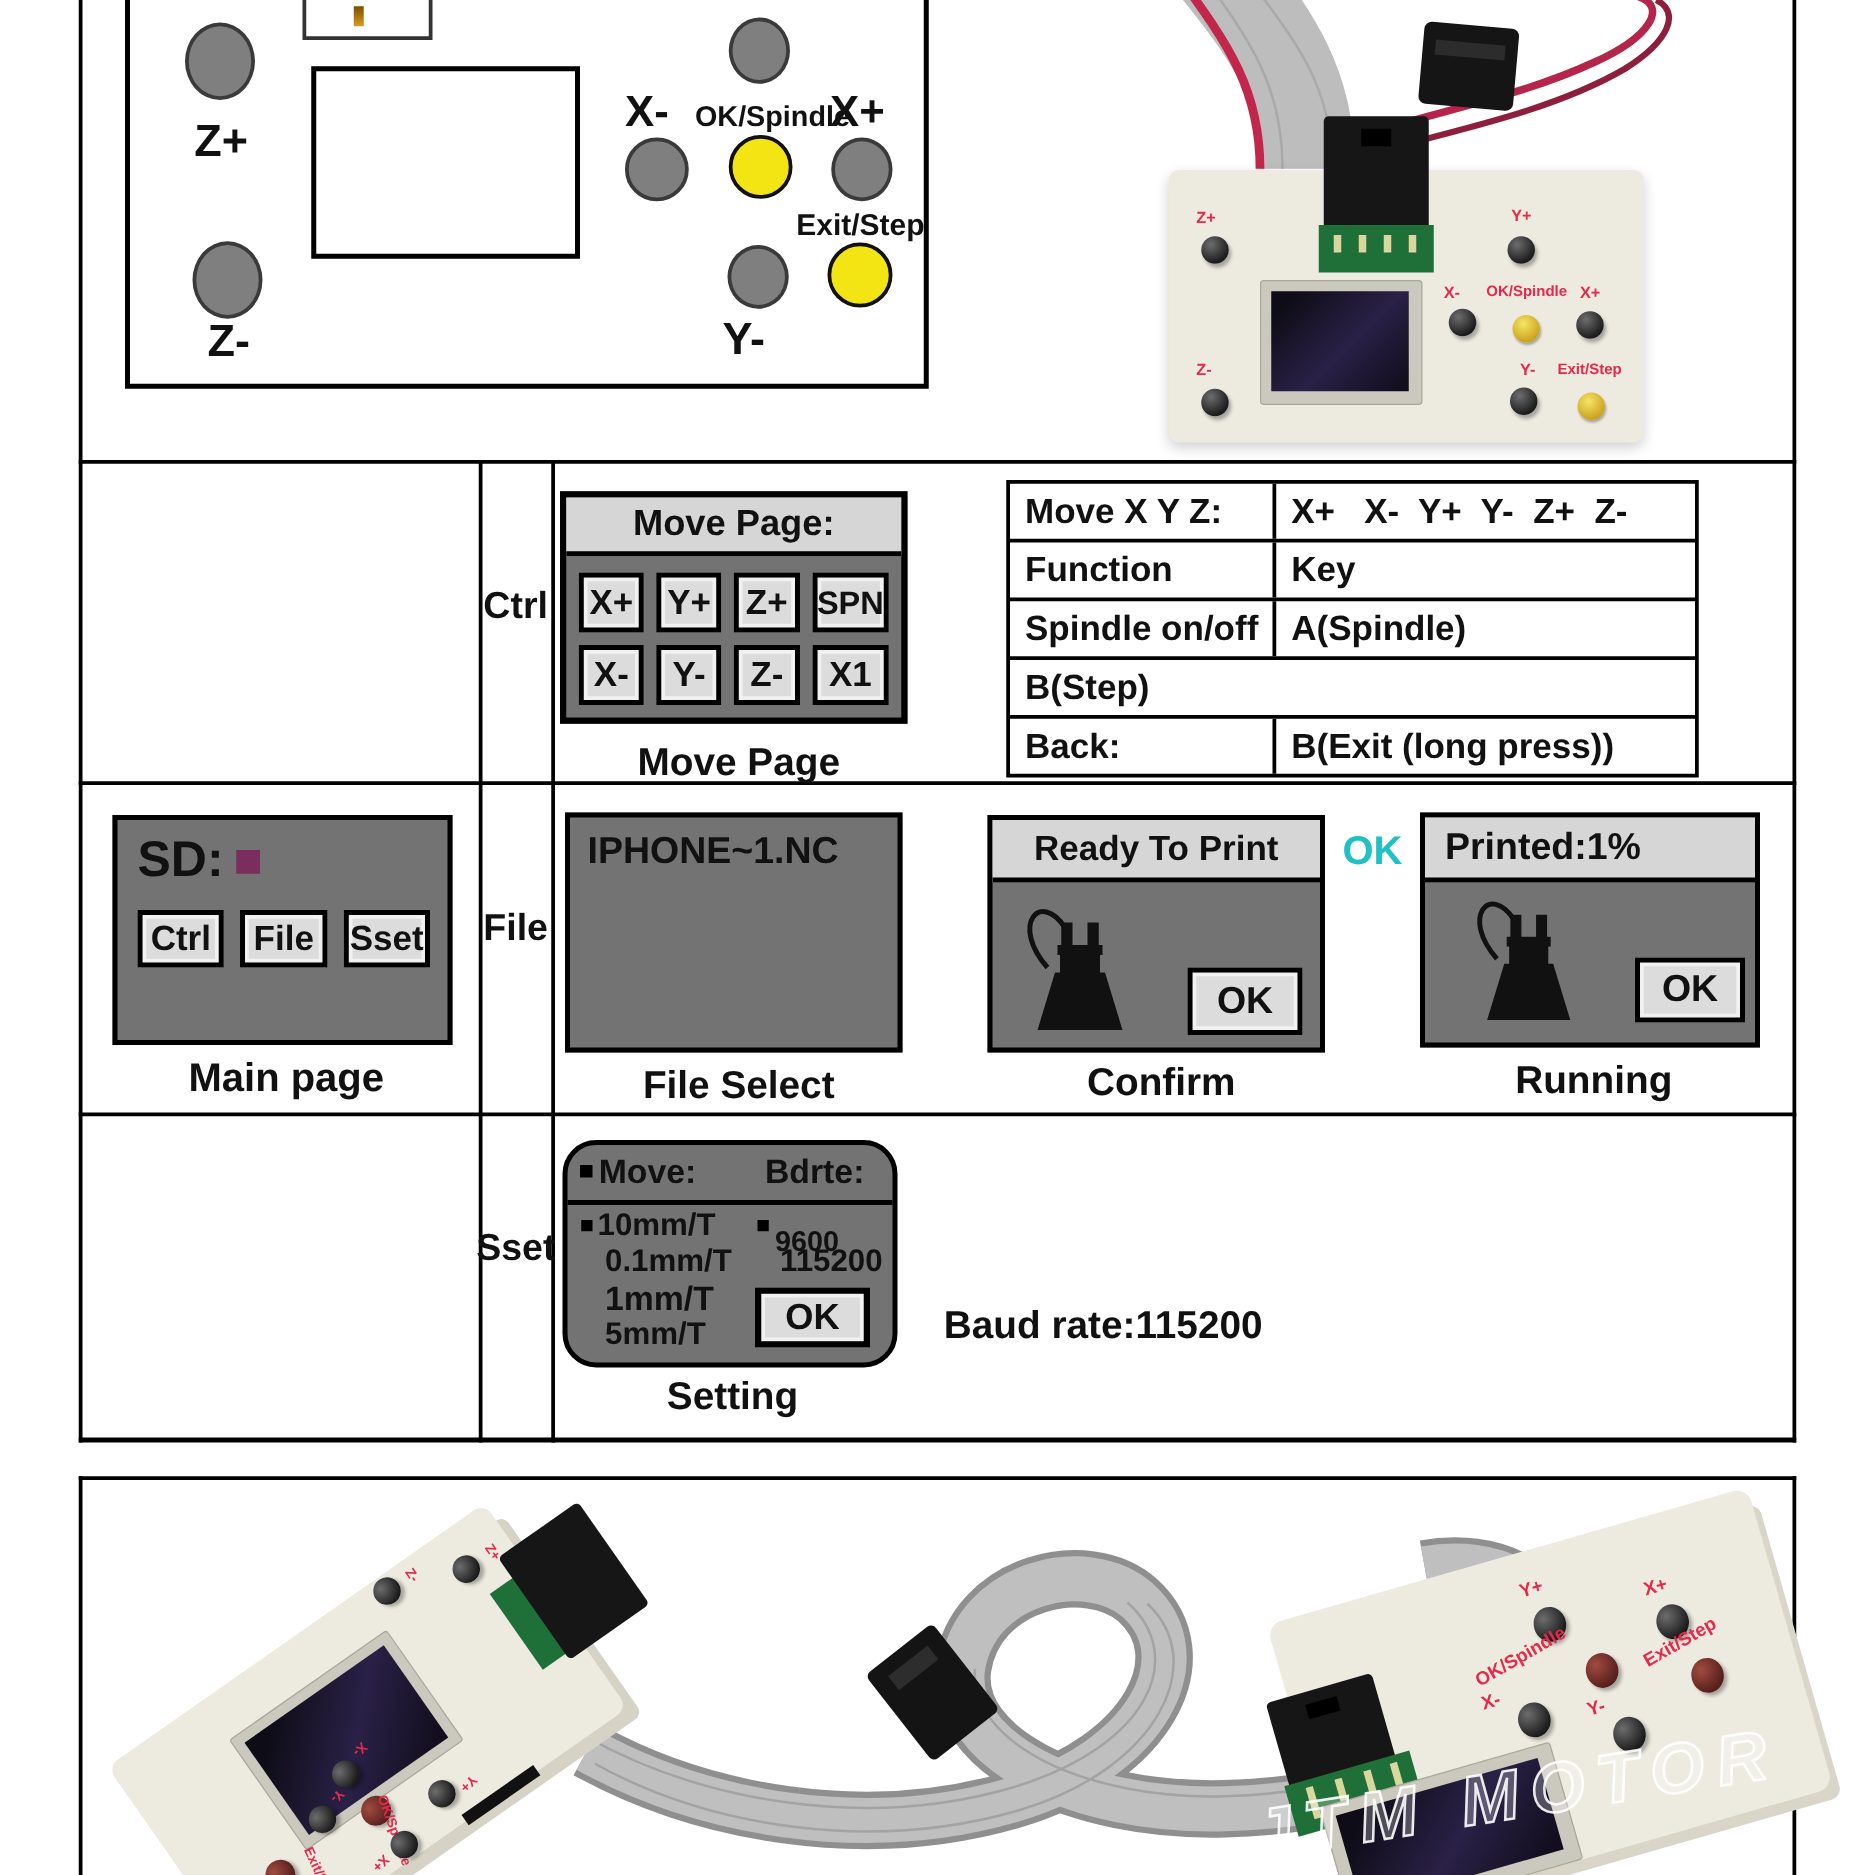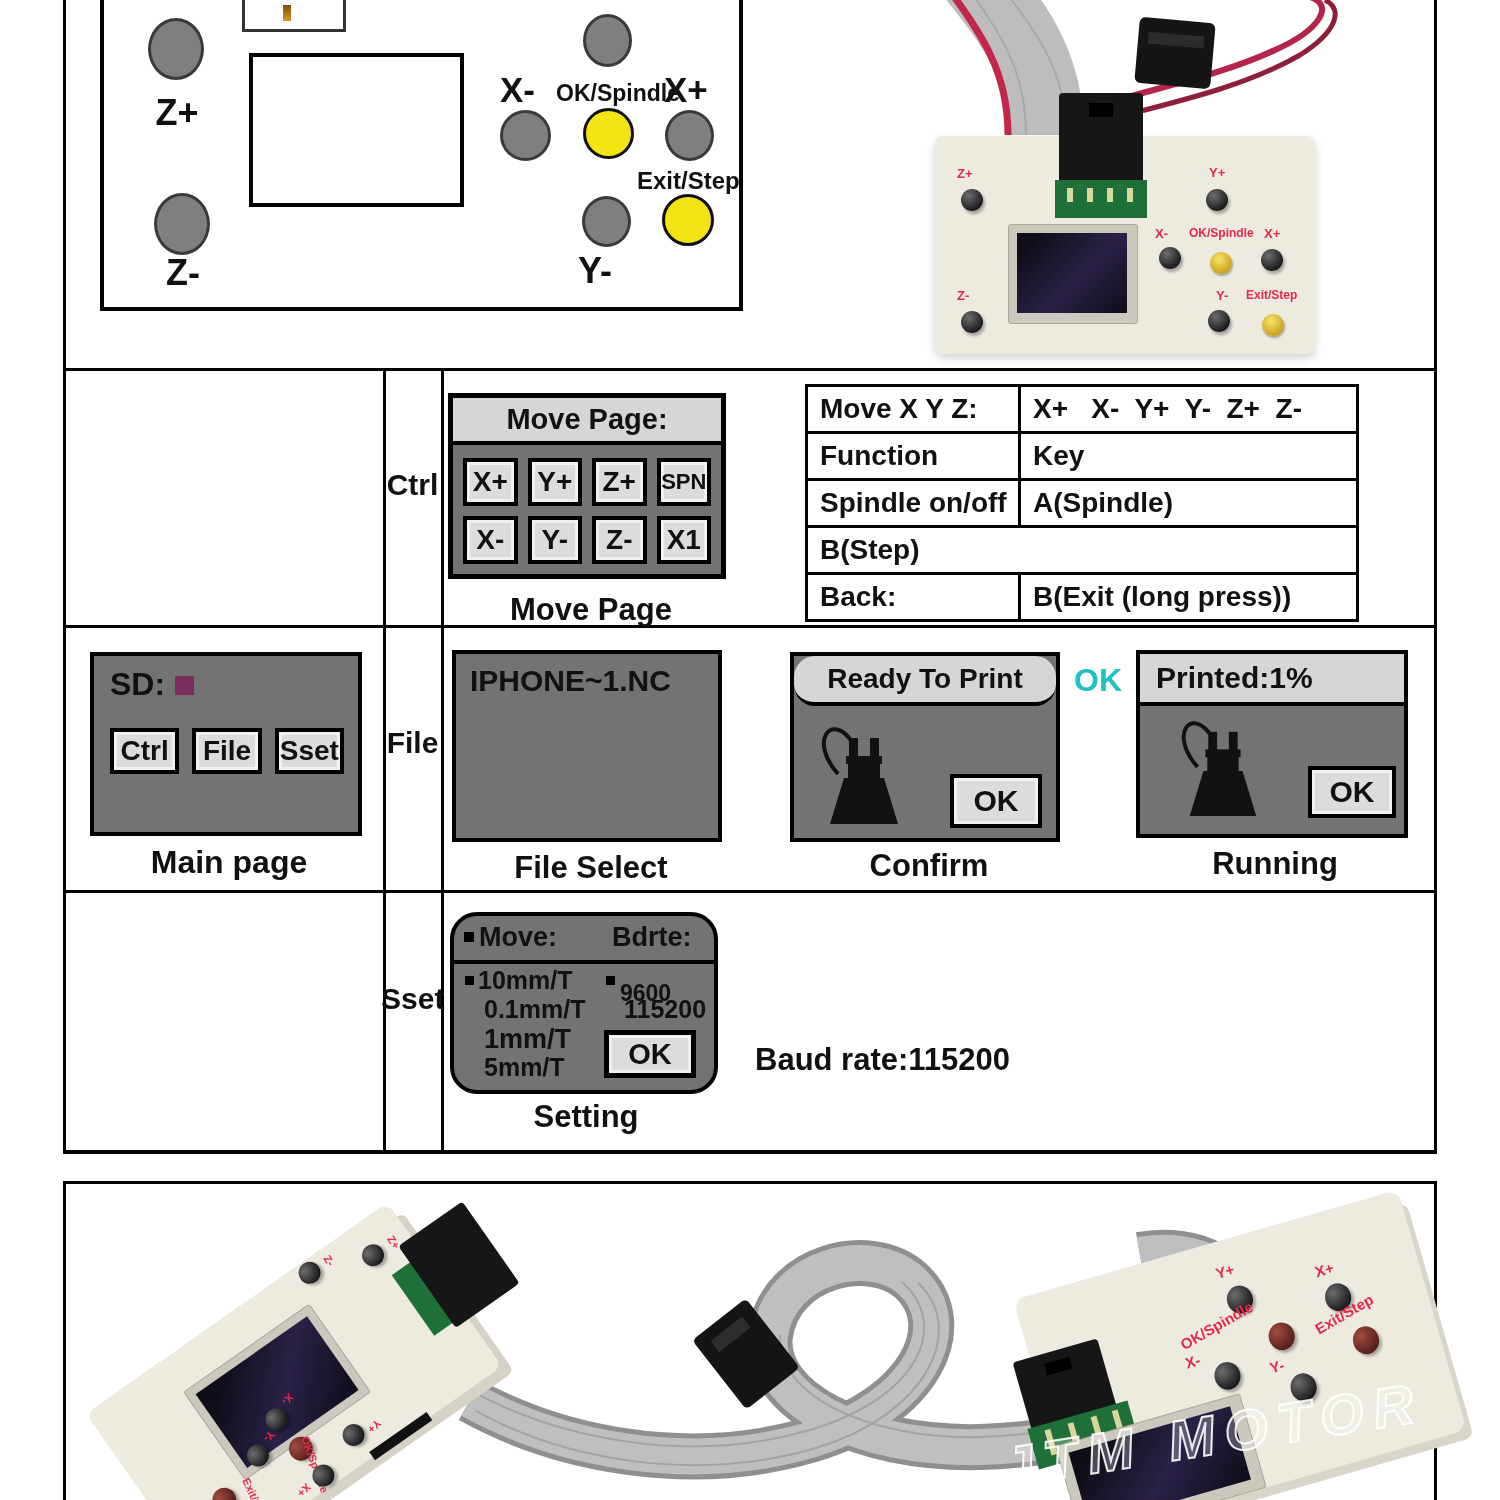--- a/index.html
+++ b/index.html
@@ -142,21 +142,21 @@
   <div class="abs b" style="left:383px;top:468px;width:59px;text-align:center;font-size:30px;">Ctrl</div>
   <div class="abs b" style="left:383px;top:726px;width:59px;text-align:center;font-size:30px;">File</div>
   <div class="abs b" style="left:381px;top:982px;width:62px;text-align:center;font-size:30px;">Sset</div>
 
   <div class="scr" style="left:448px;top:393px;width:278px;height:186px;border-width:5px;">
     <div class="graybar" style="height:47px;justify-content:center;font-weight:700;font-size:29px;">Move Page:</div>
     <div class="abs" style="left:10px;top:60px;right:10px;bottom:10px;display:grid;grid-template-columns:repeat(4,1fr);grid-template-rows:1fr 1fr;gap:10px;">
       <div class="uibtn" style="font-size:28px;">X+</div>
       <div class="uibtn" style="font-size:28px;">Y+</div>
       <div class="uibtn" style="font-size:28px;">Z+</div>
-      <div class="uibtn" style="font-size:22px;">SPN</div>
+      <div class="uibtn" style="font-size:26px;">SPN</div>
       <div class="uibtn" style="font-size:28px;">X-</div>
       <div class="uibtn" style="font-size:28px;">Y-</div>
       <div class="uibtn" style="font-size:28px;">Z-</div>
       <div class="uibtn" style="font-size:28px;">X1</div>
     </div>
   </div>
   <div class="caption" style="left:448px;top:592px;width:286px;font-size:31px;">Move Page</div>
 
   <div class="fk" style="left:805px;top:384px;width:548px;">
     <div class="fkrow">
@@ -175,40 +175,40 @@
       <div class="fkcell fkk">B(Step)</div>
     </div>
     <div class="fkrow">
       <div class="fkcell fkf">Back:</div>
       <div class="fkcell fkk">B(Exit (long press))</div>
     </div>
   </div>
 
   <div class="scr" style="left:90px;top:652px;width:272px;height:184px;">
     <div class="abs" style="left:16px;top:10px;display:flex;align-items:center;">
-      <span class="b" style="font-size:32px;">SD:</span>
+      <span class="b" style="font-size:40px;">SD:</span>
       <span style="display:inline-block;width:19px;height:19px;background:#7B2D5E;margin-left:10px;margin-top:2px;"></span>
     </div>
     <div class="abs" style="left:16px;top:72px;right:14px;display:flex;gap:13px;">
       <div class="uibtn" style="height:46px;flex:1;font-size:28px;">Ctrl</div>
       <div class="uibtn" style="height:46px;flex:1;font-size:28px;">File</div>
       <div class="uibtn" style="height:46px;flex:1;font-size:28px;">Sset</div>
     </div>
   </div>
   <div class="caption" style="left:90px;top:844px;width:278px;font-size:32px;">Main page</div>
 
   <div class="scr" style="left:452px;top:650px;width:270px;height:192px;">
     <div class="b" style="padding:10px 0 0 14px;font-size:30px;">IPHONE~1.NC</div>
   </div>
   <div class="caption" style="left:452px;top:850px;width:278px;font-size:31px;">File Select</div>
 
   <div class="cyanok" style="left:872px;top:662px;">OK</div>
 
   <div class="scr" style="left:790px;top:652px;width:270px;height:190px;">
-    <div class="graybar" style="height:50px;justify-content:center;font-weight:700;font-size:28px;border-radius:21px;">Ready To Print</div>
+    <div class="graybar" style="height:50px;justify-content:center;font-weight:700;font-size:28px;">Ready To Print</div>
     <svg class="abs" style="left:24px;top:58px;" width="90" height="122" viewBox="0 0 90 110">
       <path d="M12,104 L80,104 L66,58 L26,58 Z" fill="#111"></path>
       <rect x="30" y="40" width="32" height="22" fill="#111"></rect>
       <rect x="31" y="18" width="9" height="28" fill="#111"></rect>
       <rect x="52" y="18" width="9" height="28" fill="#111"></rect>
       <rect x="28" y="36" width="36" height="8" fill="#111"></rect>
       <path d="M34,22 C14,-8 -10,20 20,54" fill="none" stroke="#111" stroke-width="4"></path>
     </svg>
     <div class="uibtn" style="position:absolute;left:156px;top:118px;width:92px;height:54px;font-size:30px;">OK</div>
   </div>

